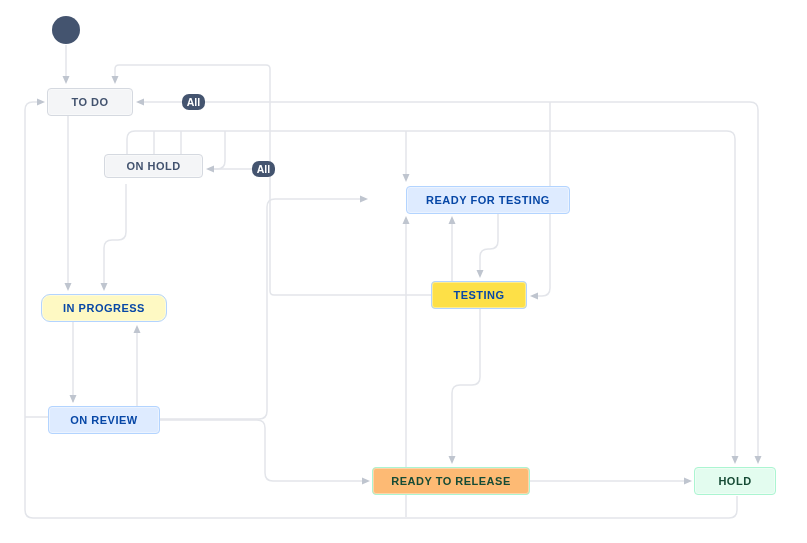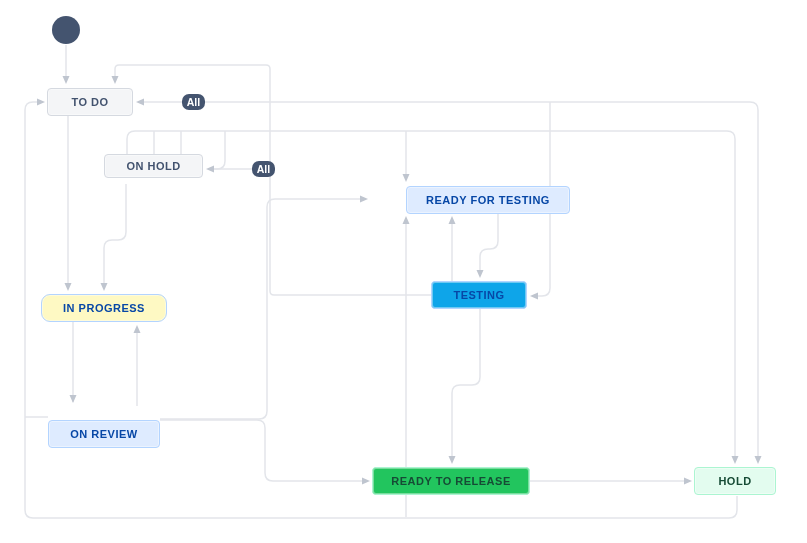--- a/index.html
+++ b/index.html
@@ -85,30 +85,30 @@
       <div class="start-node" style="left: 52px; top: 16px; width: 28px; height: 28px; background: rgb(68, 84, 111);"></div>
       <div class="status-node" style="left: 47px; top: 88px; width: 86px; height: 28px; background: rgb(244, 245, 247); border-color: rgb(213, 217, 224); color: rgb(66, 82, 110);">
         <span>TO DO</span>
       </div>
       <div class="status-node" style="left: 104px; top: 154px; width: 99px; height: 24px; background: rgb(244, 245, 247); border-color: rgb(213, 217, 224); color: rgb(66, 82, 110);">
         <span>ON HOLD</span>
       </div>
       <div class="status-node" style="left: 370px; top: 186px; width: 164px; height: 28px; background: rgb(222, 235, 255); border-color: rgb(179, 212, 255); color: rgb(7, 71, 166); margin-left: 36px;">
         <span>READY FOR TESTING</span>
       </div>
-      <div class="status-node" style="left: 431px; top: 281px; width: 96px; height: 28px; background: #0ea5e9; border-color: rgb(179, 212, 255); color: rgb(7, 71, 166);">
+      <div class="status-node" style="left: 431px; top: 281px; width: 96px; height: 28px; background: #fde047; border-color: rgb(179, 212, 255); color: rgb(7, 71, 166);">
         <span>TESTING</span>
       </div>
       <div class="status-node" style="left: 41px; top: 294px; width: 126px; height: 28px; background: #fef9c3; border-color: rgb(179, 212, 255); color: rgb(7, 71, 166); border-radius: 9px;">
         <span>IN PROGRESS</span>
       </div>
-      <div class="status-node" style="left: 48px; top: 406px; width: 112px; height: 28px; background: rgb(222, 235, 255); border-color: rgb(179, 212, 255); color: rgb(7, 71, 166); margin-top: 14px;">
+      <div class="status-node" style="left: 48px; top: 406px; width: 112px; height: 28px; background: rgb(222, 235, 255); border-color: rgb(179, 212, 255); color: rgb(7, 71, 166);">
         <span>ON REVIEW</span>
       </div>
-      <div class="status-node" style="left: 372px; top: 467px; width: 158px; height: 28px; background: #22c55e; border-color: rgb(171, 245, 209); color: rgb(22, 75, 53);">
+      <div class="status-node" style="left: 372px; top: 467px; width: 158px; height: 28px; background: #fdba74; border-color: rgb(171, 245, 209); color: rgb(22, 75, 53);">
         <span>READY TO RELEASE</span>
       </div>
       <div class="status-node" style="left: 694px; top: 467px; width: 82px; height: 28px; background: rgb(227, 252, 239); border-color: rgb(171, 245, 209); color: rgb(22, 75, 53);">
         <span>HOLD</span>
       </div>
       <div class="all-badge" style="left: 182px; top: 94px; width: 23px; height: 16px; background: rgb(68, 84, 111); color: rgb(255, 255, 255);">
         <span>All</span>
       </div>
       <div class="all-badge" style="left: 252px; top: 161px; width: 23px; height: 16px; background: rgb(68, 84, 111); color: rgb(255, 255, 255);">
         <span>All</span>

